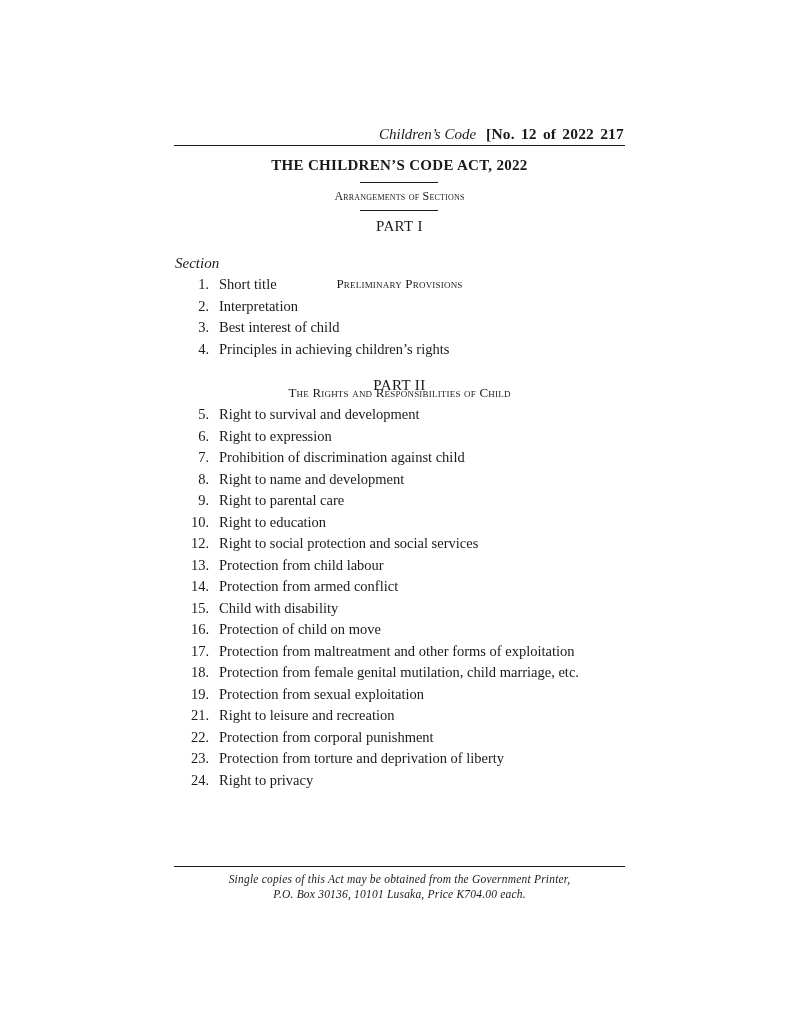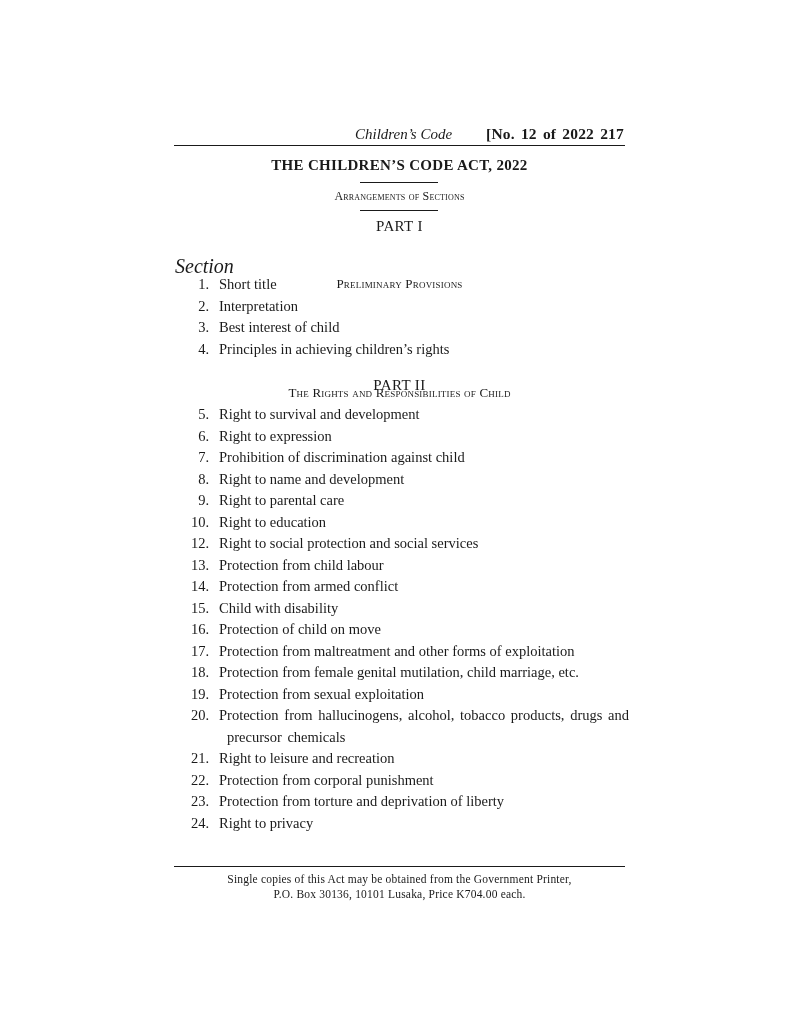--- a/index.html
+++ b/index.html
@@ -1,40 +1,40 @@
 <!DOCTYPE html>
 <html><head>
   <meta charset="utf-8">
   <style>
     html, body { margin: 0; padding: 0; background: #ffffff; }
     body { width: 791px; height: 1024px; position: relative; overflow: hidden;
       font-family: "Liberation Serif", "DejaVu Serif", serif; color: #1a1a1a; }
     .page { position: absolute; left: 0; top: 0; width: 791px; height: 1024px; }
     .running-head { position: absolute; left: 174px; width: 450px; top: 125px; height: 20px;
       display: flex; justify-content: flex-end; align-items: baseline; font-size: 15px; }
-    .running-head .short { font-style: italic; margin-right: 34px; text-align: right; }
+    .running-head .short { font-style: italic; margin-right: 10px; text-align: right; }
     .running-head .num { font-weight: bold; font-size: 15.5px; letter-spacing: 0.2px; word-spacing: 2px; }
     .rule-top { position: absolute; left: 174px; top: 145px; width: 451px; height: 0; border-top: 1.6px solid #1a1a1a; }
     .center { position: absolute; left: 174px; width: 451px; text-align: center; }
     .act-title { top: 157px; font-weight: bold; font-size: 15px; letter-spacing: 0.3px; }
     .short-rule { position: absolute; left: 360px; width: 78px; height: 0; border-top: 1.4px solid #1a1a1a; }
     .sc { font-variant: small-caps; }
     .arr { top: 189px; font-size: 12px; letter-spacing: 0.2px; }
     .part-title { font-size: 15px; letter-spacing: 0.4px; }
     .part-sub { font-size: 13px; letter-spacing: 0.2px; }
-    .section-label { position: absolute; left: 175px; top: 255px; font-style: italic; font-size: 20px; }
+    .section-label { position: absolute; left: 175px; top: 255px; font-style: italic; font-size: 15px; }
     .items { position: absolute; left: 174px; width: 455px; }
     .item { position: relative; font-size: 14.5px; line-height: 21.5px; height: 21.5px; white-space: nowrap; }
     .item.wrap { height: auto; white-space: normal; }
     .item .n { position: absolute; left: 0; width: 35px; text-align: right; }
     .item .t { display: block; margin-left: 45px; }
     .item.wrap .t { text-align: justify; text-align-last: left; padding-left: 8px; text-indent: -8px; word-spacing: 2px; }
     .rule-bottom { position: absolute; left: 174px; top: 866px; width: 451px; height: 0; border-top: 1.6px solid #1a1a1a; }
     .footer { position: absolute; left: 174px; width: 451px; top: 872px; text-align: center;
-      font-size: 11.5px; line-height: 15px; letter-spacing: 0.2px; }
+      font-style: italic; font-size: 11.5px; line-height: 15px; letter-spacing: 0.2px; }
   </style>
 </head>
 <body>
 
 <div class="page">
 
   <div class="running-head">
     <span class="short">Children’s Code</span>
     <span class="num">[No.  12 of  2022  217</span>
   </div>
@@ -122,24 +122,20 @@
         <span class="t">Protection from maltreatment and other forms of exploitation</span>
       </div>
     <div class="item">
         <span class="n">18.</span>
         <span class="t">Protection from female genital mutilation, child marriage, etc.</span>
       </div>
     <div class="item">
         <span class="n">19.</span>
         <span class="t">Protection from sexual exploitation</span>
       </div>
-    <div class="item wrap">
-        <span class="n">20.</span>
-        <span class="t">Protection from hallucinogens, alcohol, tobacco products, drugs and precursor chemicals</span>
-      </div>
     <div class="item">
         <span class="n">21.</span>
         <span class="t">Right to leisure and recreation</span>
       </div>
     <div class="item">
         <span class="n">22.</span>
         <span class="t">Protection from corporal punishment</span>
       </div>
     <div class="item">
         <span class="n">23.</span>

